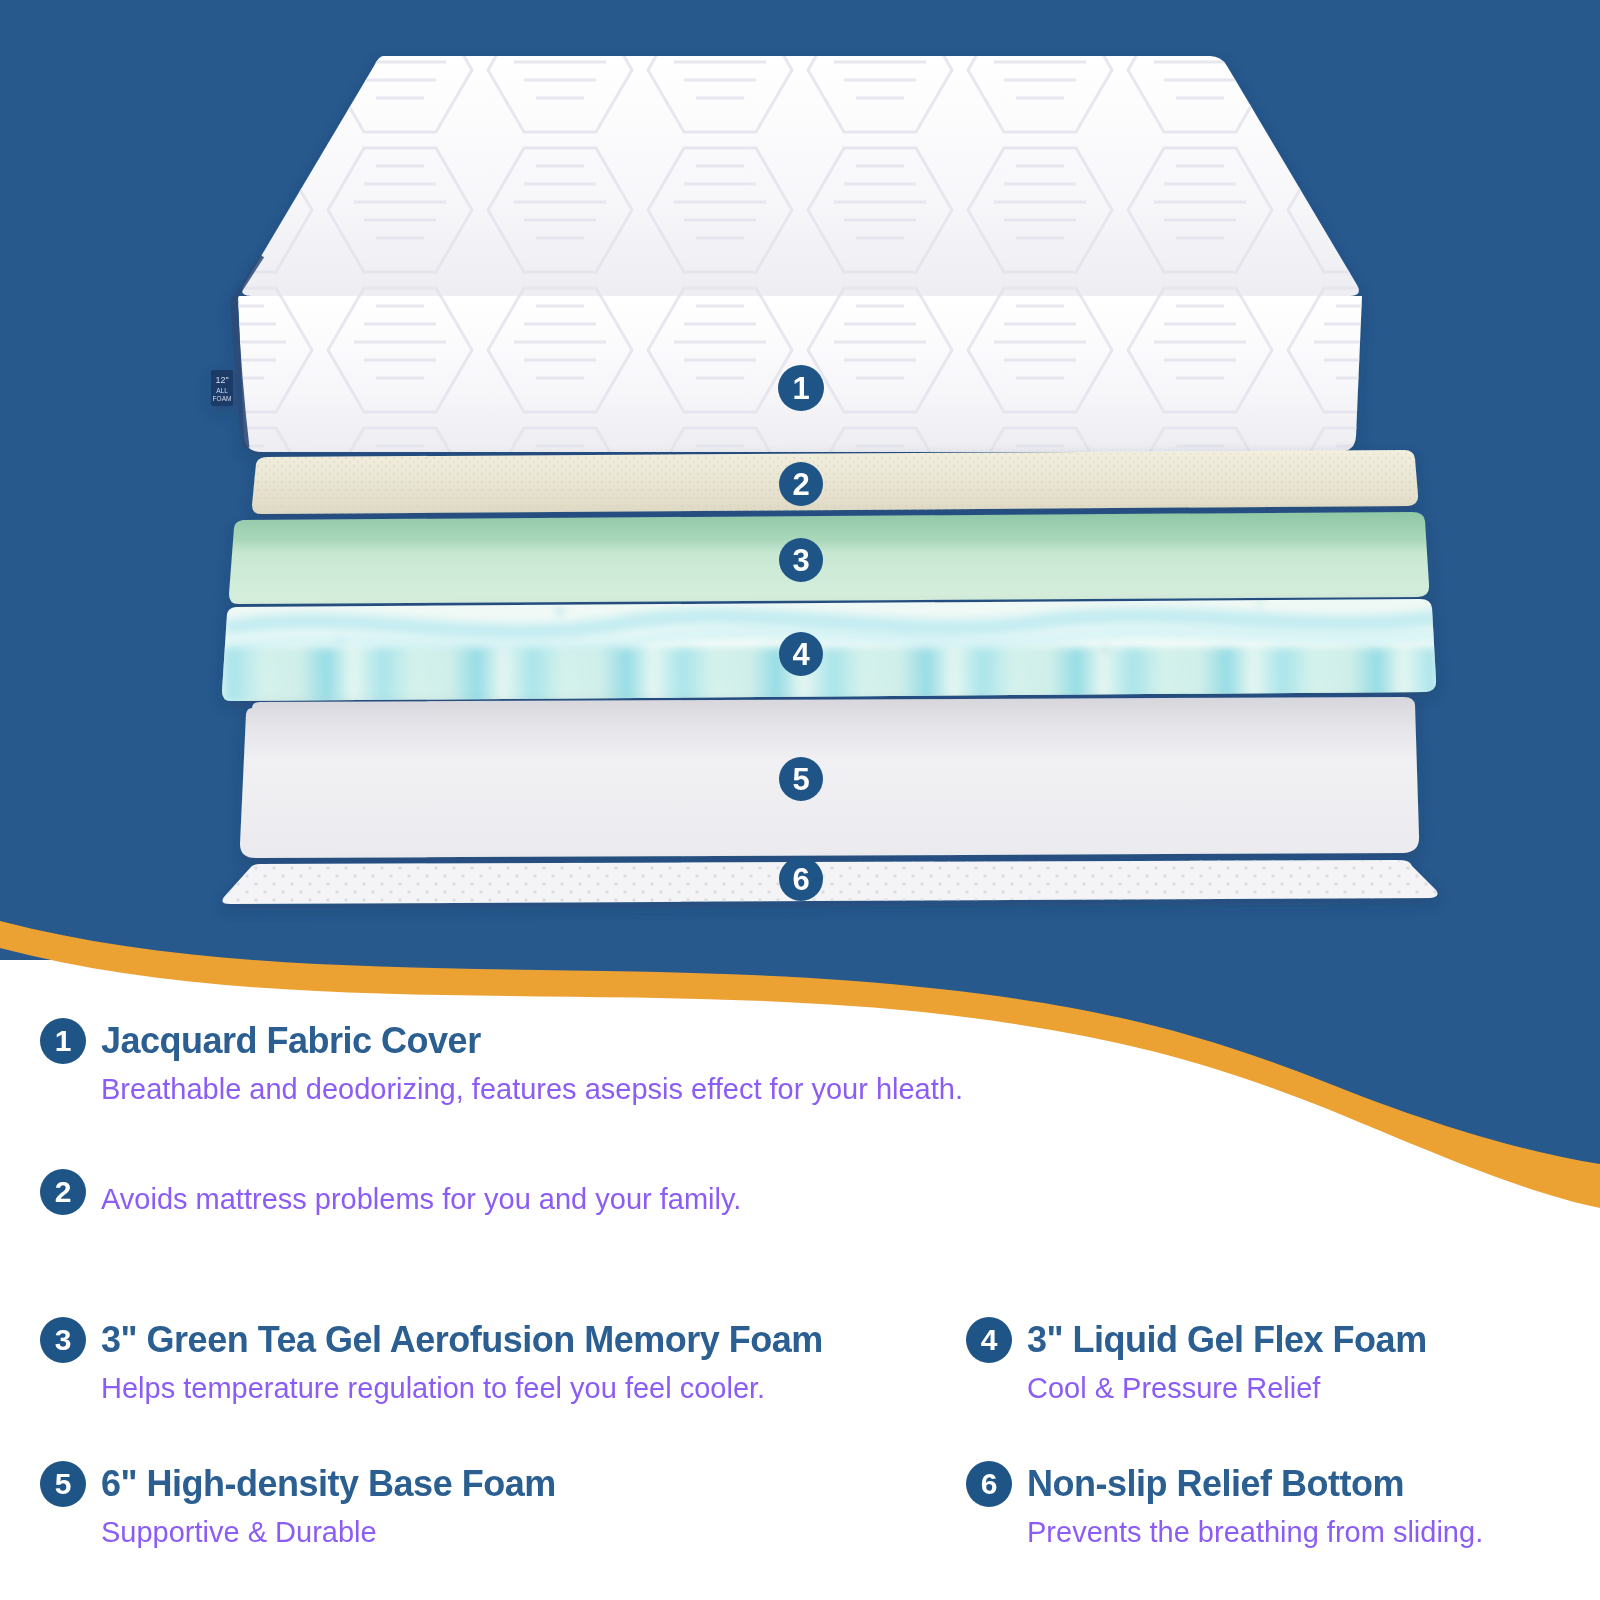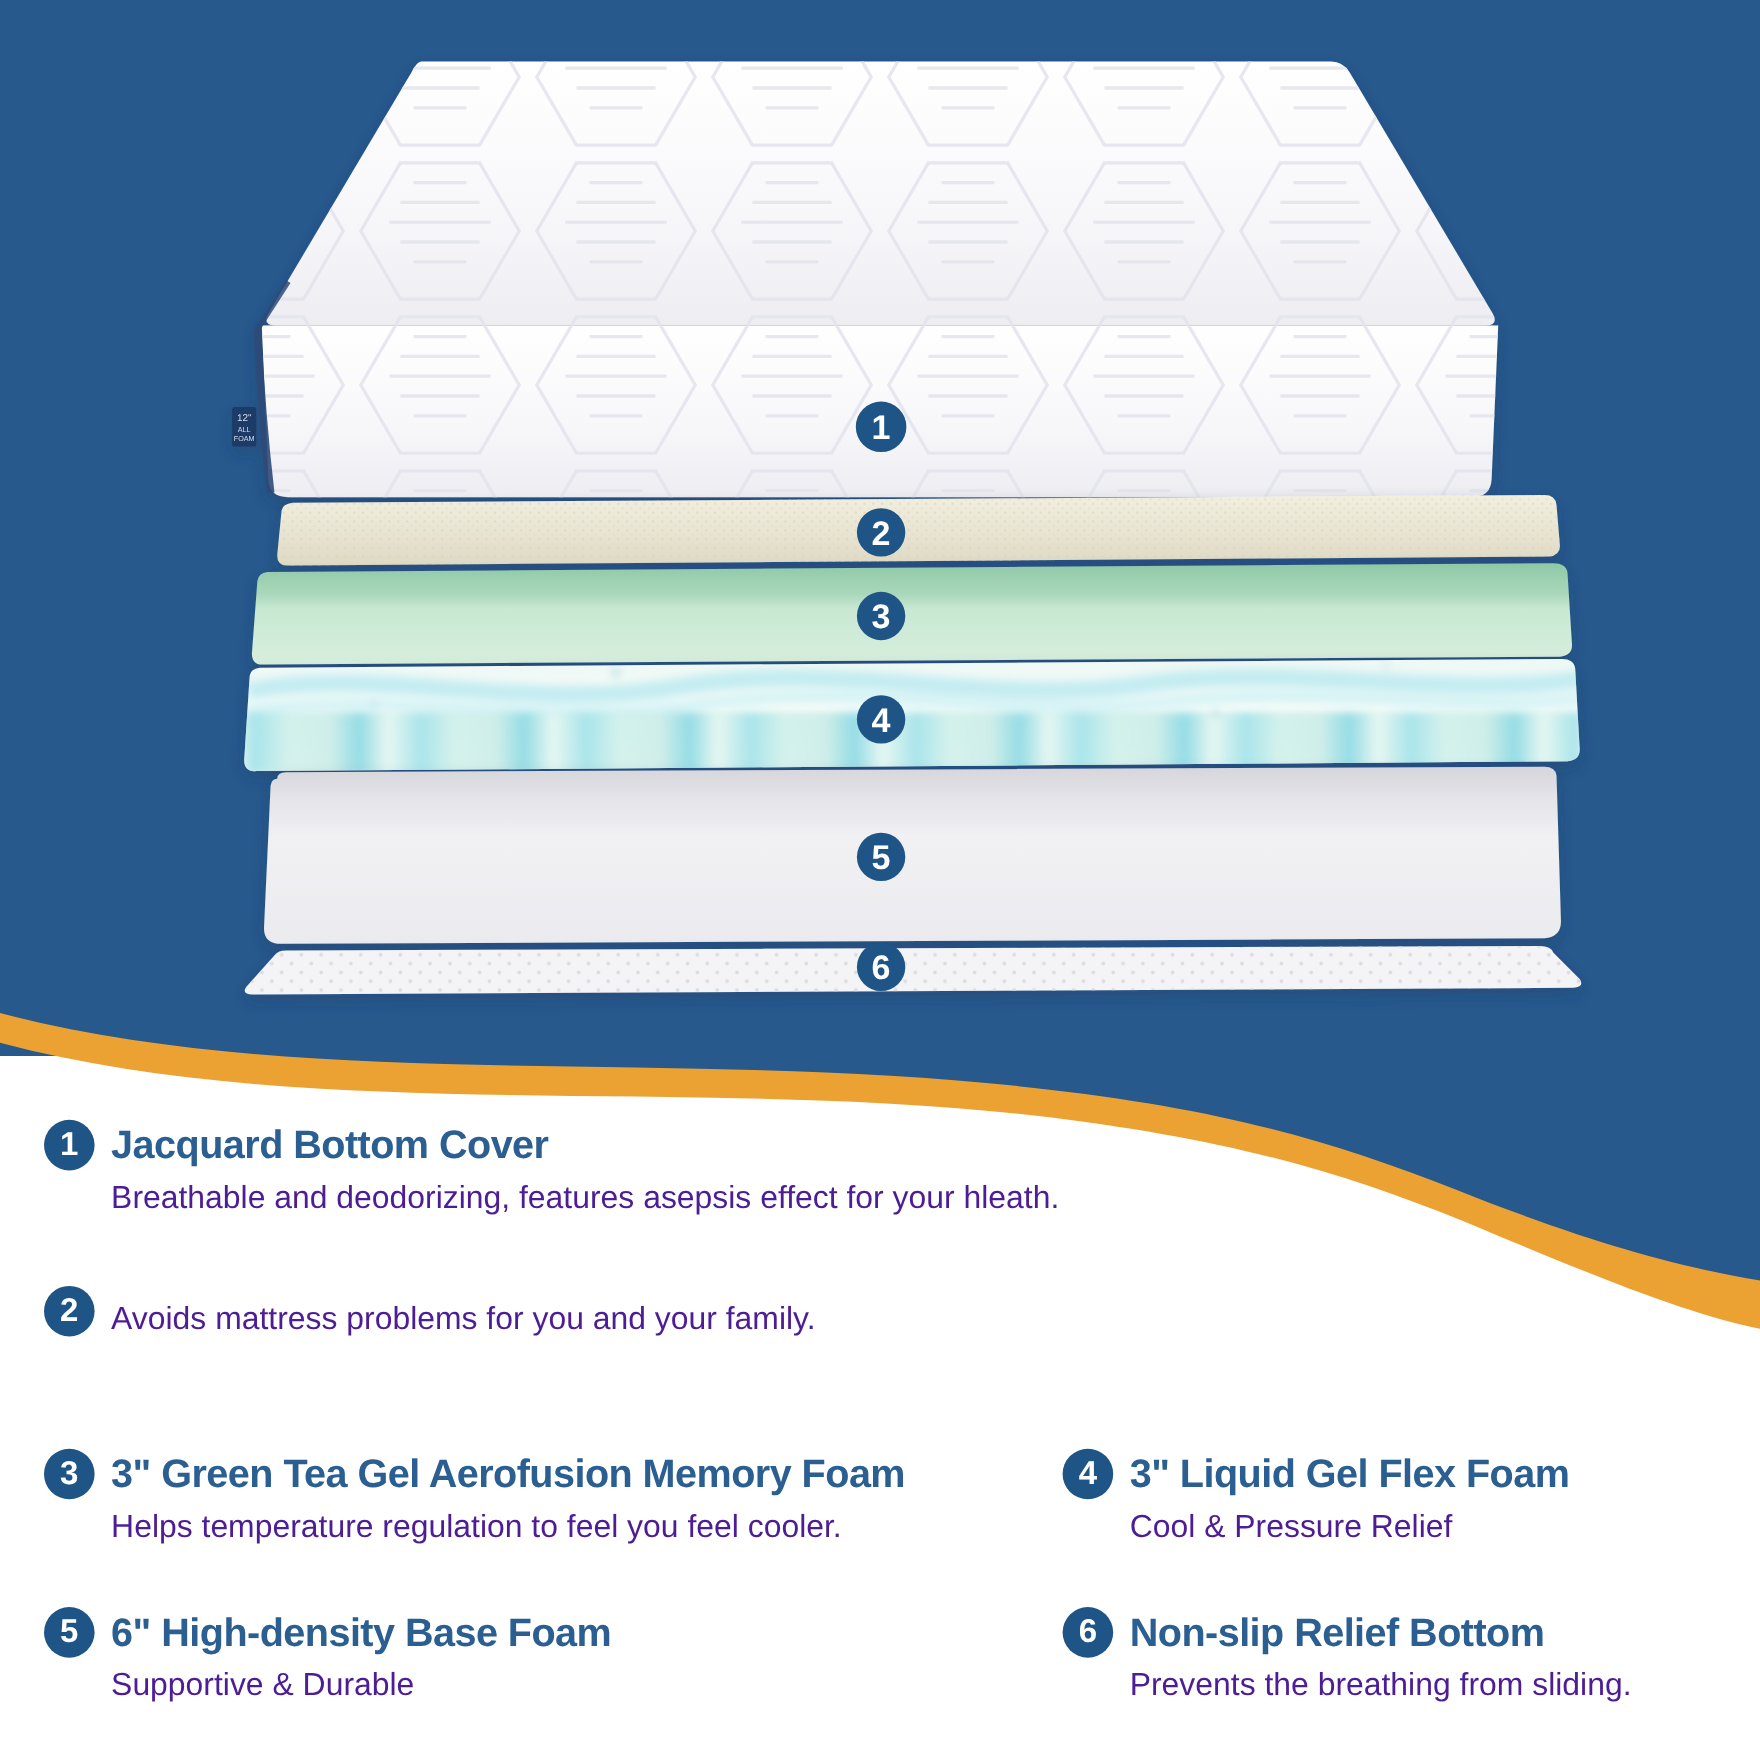--- a/index.html
+++ b/index.html
@@ -20,21 +20,21 @@
     font-size:30px;font-weight:700;
     display:flex;align-items:center;justify-content:center;
     flex:0 0 46px;line-height:1;
   }
   .ftext{padding-top:2px;}
   .ftitle{
     font-size:36px;font-weight:700;color:#2b5f91;
     letter-spacing:-0.5px;line-height:1.15;white-space:nowrap;
   }
   .fdesc{
-    font-size:29px;color:#4c1d95;margin-top:10px;line-height:1.25;white-space:nowrap;
+    font-size:29px;color:#8b5cf6;margin-top:10px;line-height:1.25;white-space:nowrap;
   }
   .badge-num{
     font-size:31px;font-weight:700;fill:#ffffff;
     font-family:"Liberation Sans", sans-serif;
     text-anchor:middle;
   }
   .tag-text{
     fill:#d7deee;font-family:"Liberation Sans", sans-serif;text-anchor:middle;
   }
 </style>
@@ -182,21 +182,21 @@
   </g>
   <g>
     <circle cx="801" cy="879" r="22" fill="#1e5486"></circle>
     <text class="badge-num" x="801" y="890">6</text>
   </g>
 </svg>
 
 <div class="feature" style="left:40px;top:1018px;width:1060px;">
   <div class="fcircle">1</div>
   <div class="ftext">
-    <div class="ftitle">Jacquard Bottom Cover</div>
+    <div class="ftitle">Jacquard Fabric Cover</div>
     <div class="fdesc">Breathable and deodorizing, features asepsis effect for your hleath.</div>
   </div>
 </div>
 
 <div class="feature" style="left:40px;top:1169px;width:1000px;">
   <div class="fcircle">2</div>
   <div class="ftext">
     <div class="fdesc">Avoids mattress problems for you and your family.</div>
   </div>
 </div>

